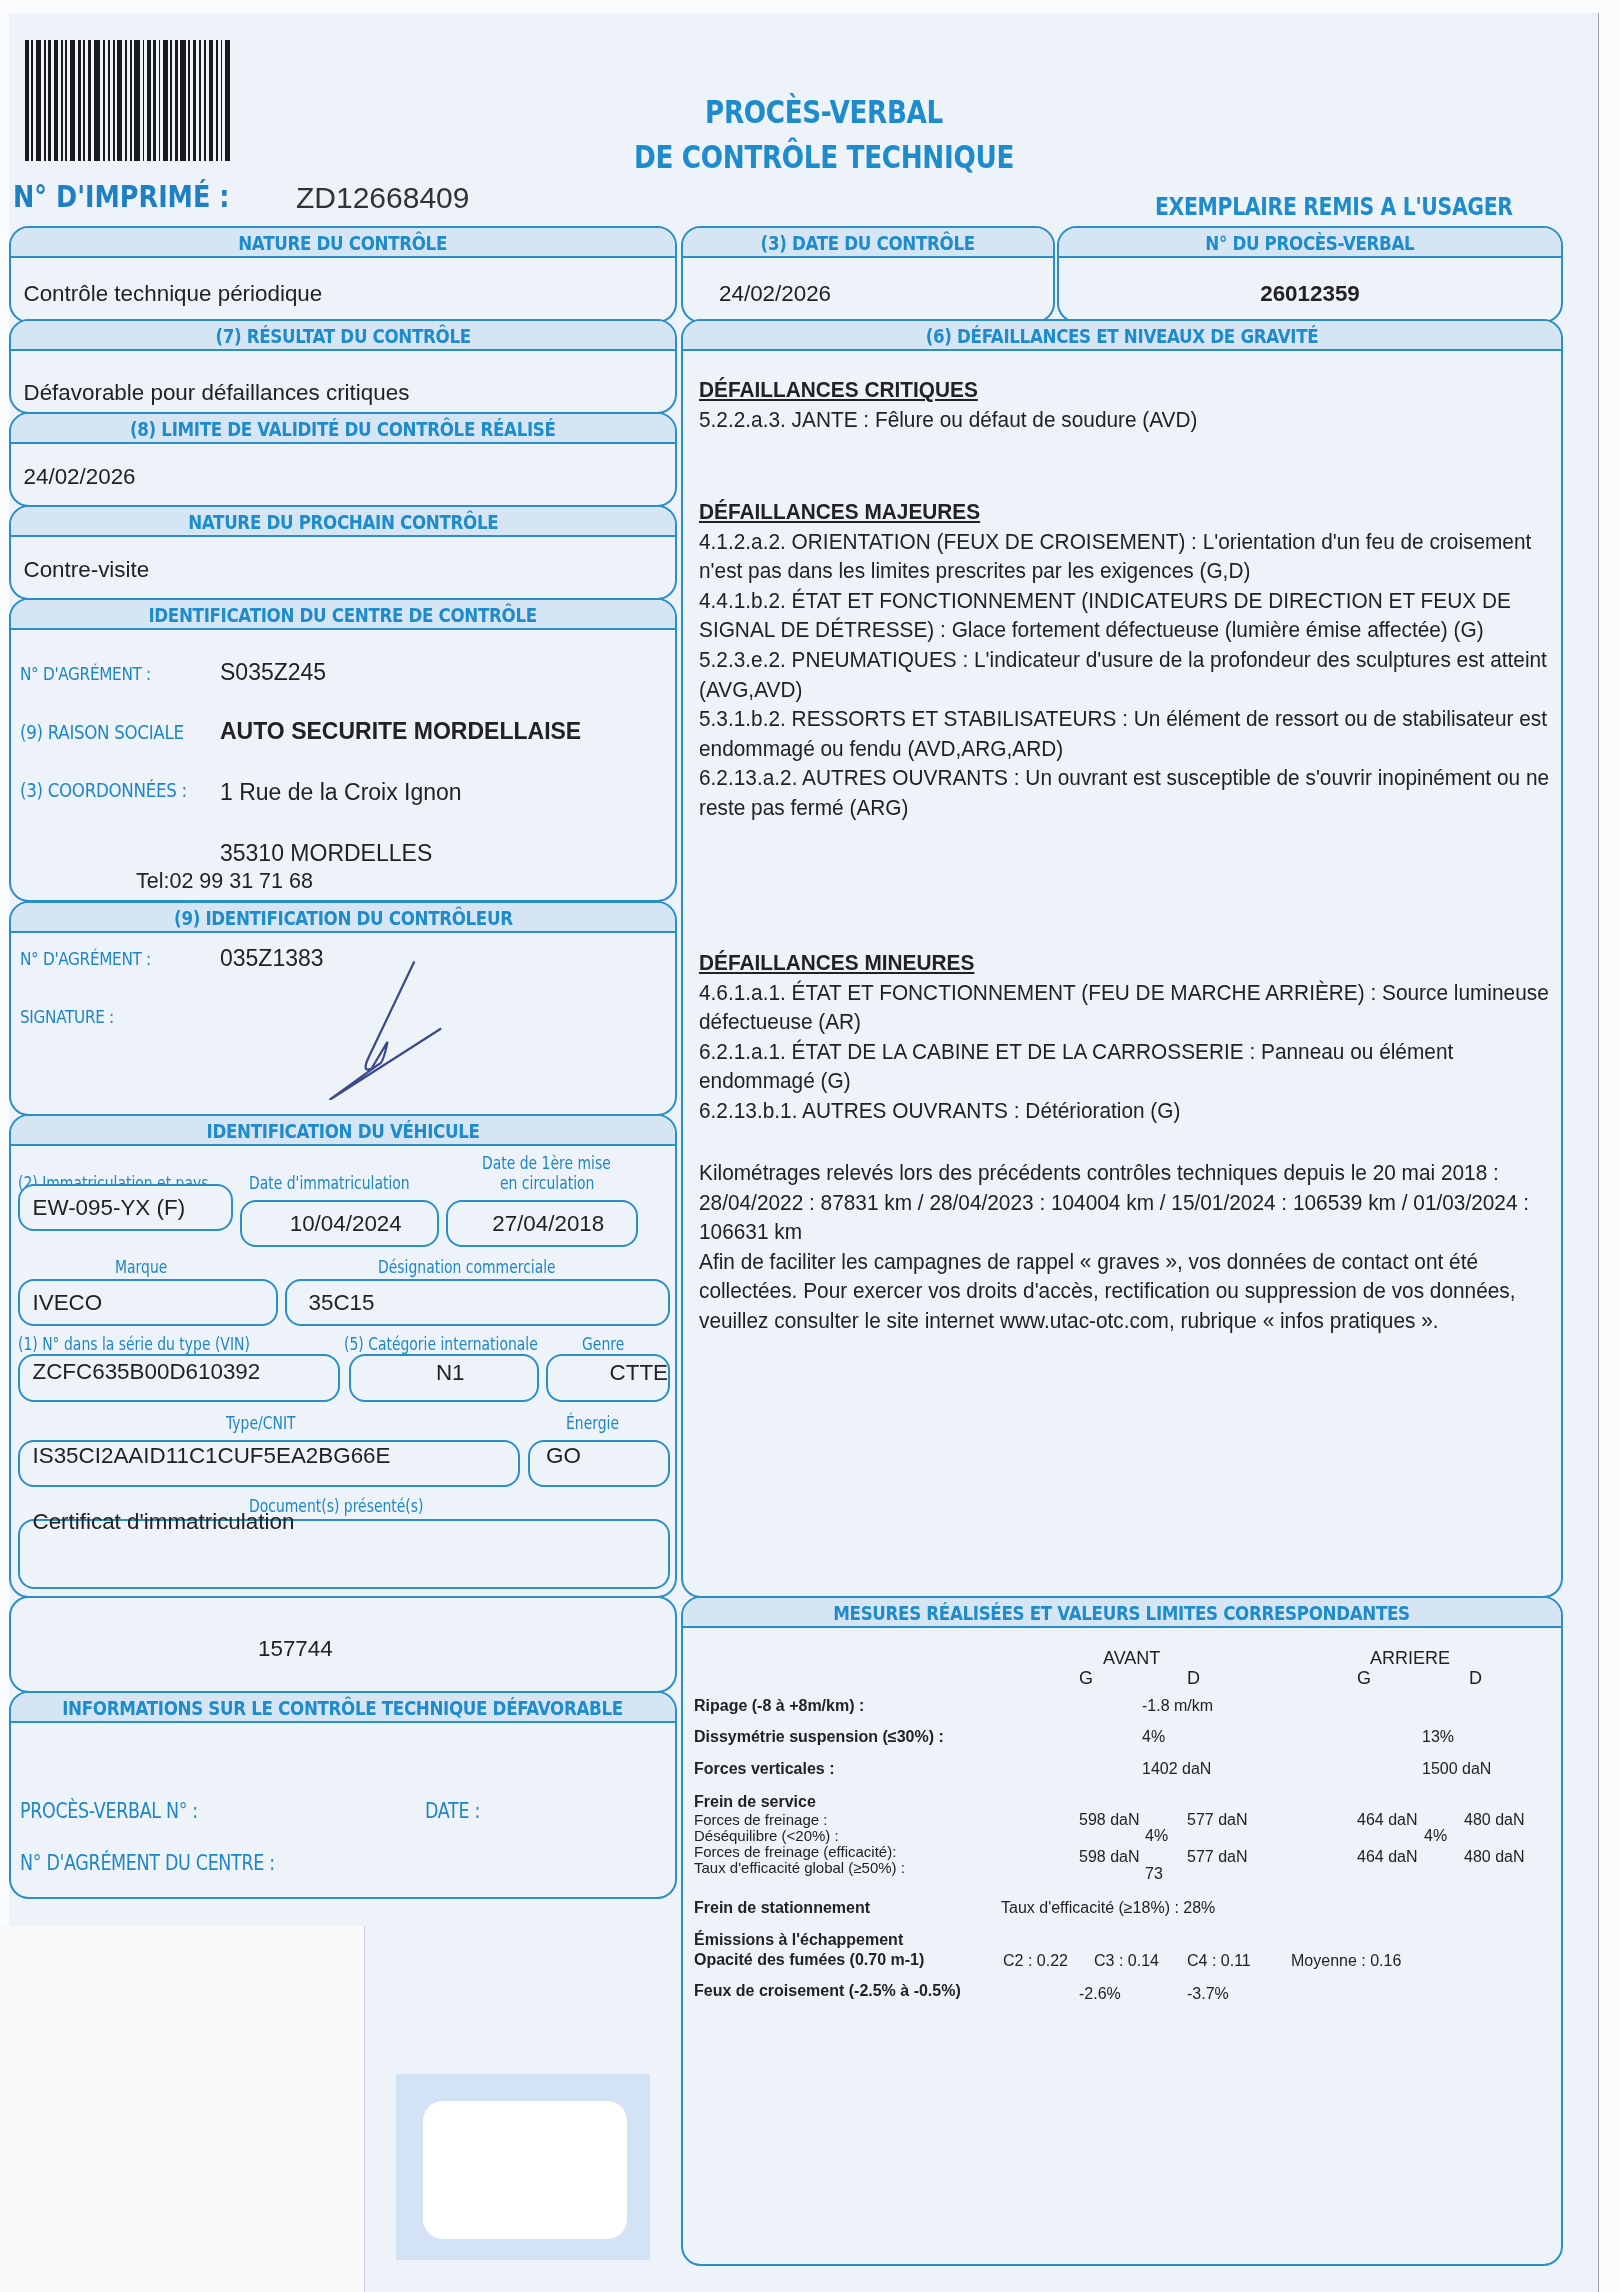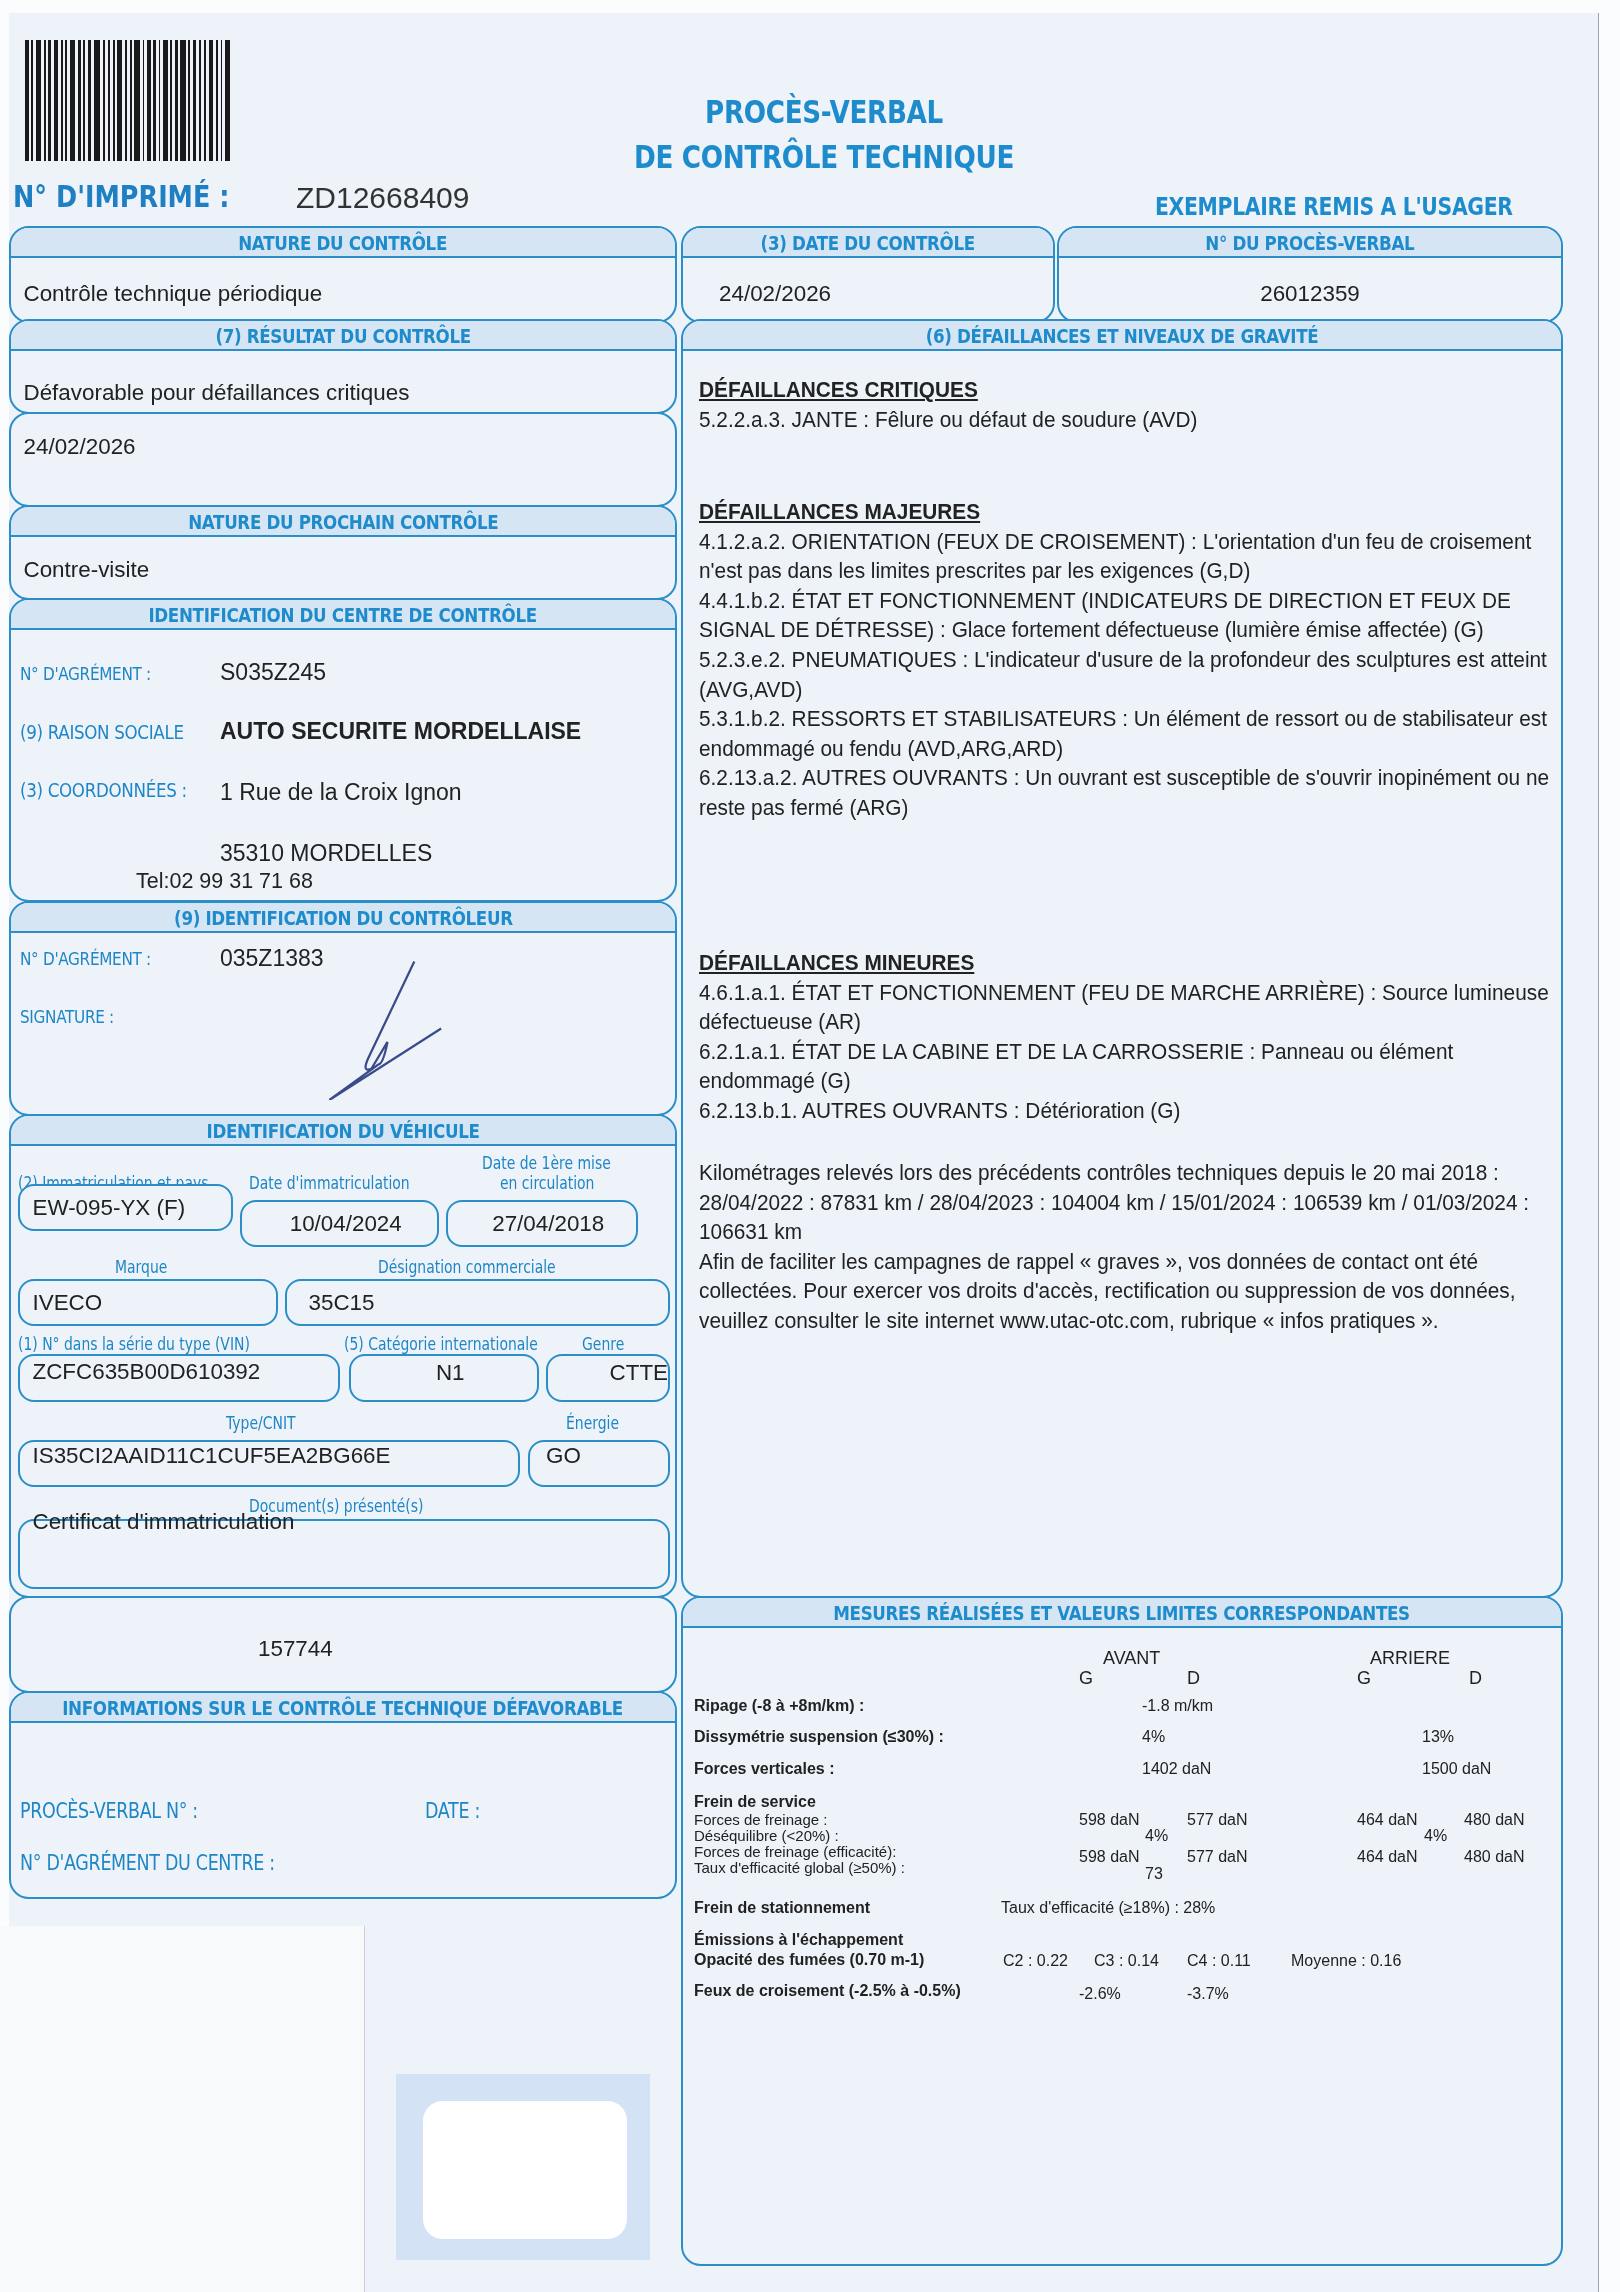--- a/index.html
+++ b/index.html
@@ -95,29 +95,30 @@
   <div class="bb" style="padding-top:23px;"><span>Contrôle technique périodique</span></div>
 </div>
 
 <div class="box" style="left:681px; top:226px; width:374px; height:97px;">
   <div class="bh hdr-font"><span>(3) DATE DU CONTRÔLE</span></div>
   <div class="bb" style="padding-top:23px; padding-left:36px;"><span>24/02/2026</span></div>
 </div>
 
 <div class="box" style="left:1057px; top:226px; width:506px; height:97px;">
   <div class="bh hdr-font"><span>N° DU PROCÈS-VERBAL</span></div>
-  <div class="bb" style="padding-top:23px; text-align:center;"><span>26012359</span></div>
+  <div class="bb" style="padding-top:23px; text-align:center;font-weight:bold;"><span>26012359</span></div>
 </div>
 
 <div class="box" style="left:9px; top:319px; width:668px; height:95px;">
   <div class="bh hdr-font"><span>(7) RÉSULTAT DU CONTRÔLE</span></div>
   <div class="bb" style="padding-top:29px;"><span>Défavorable pour défaillances critiques</span></div>
 </div>
 
 <div class="box" style="left:9px; top:412px; width:668px; height:95px;">
+  <div class="bh hdr-font"><span>(8) LIMITE DE VALIDITÉ DU CONTRÔLE RÉALISÉ</span></div>
   <div class="bb" style="padding-top:19.7px;"><span>24/02/2026</span></div>
 </div>
 
 <div class="box" style="left:9px; top:505px; width:668px; height:95px;">
   <div class="bh hdr-font"><span>NATURE DU PROCHAIN CONTRÔLE</span></div>
   <div class="bb" style="padding-top:19.7px;"><span>Contre-visite</span></div>
 </div>
 
 <div class="box" style="left:9px; top:598px; width:668px; height:304px;">
   <div class="bh hdr-font"><span>IDENTIFICATION DU CENTRE DE CONTRÔLE</span></div>

